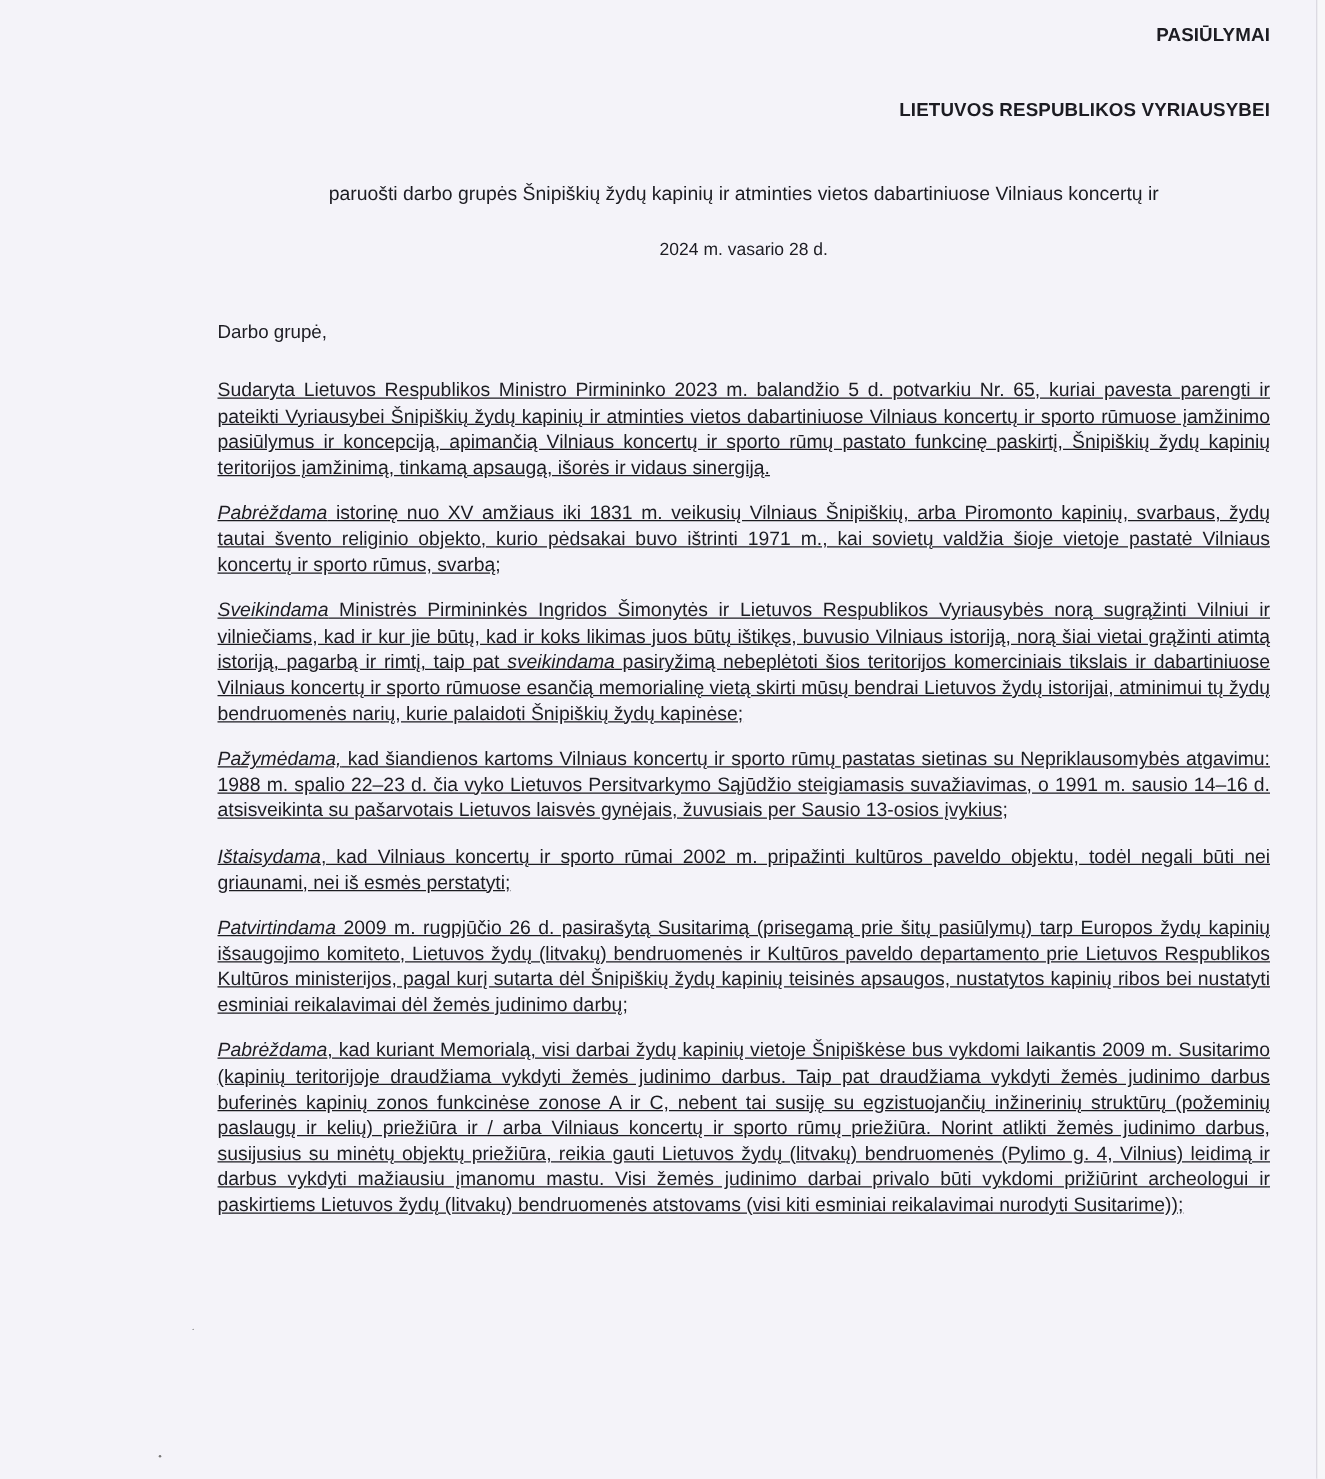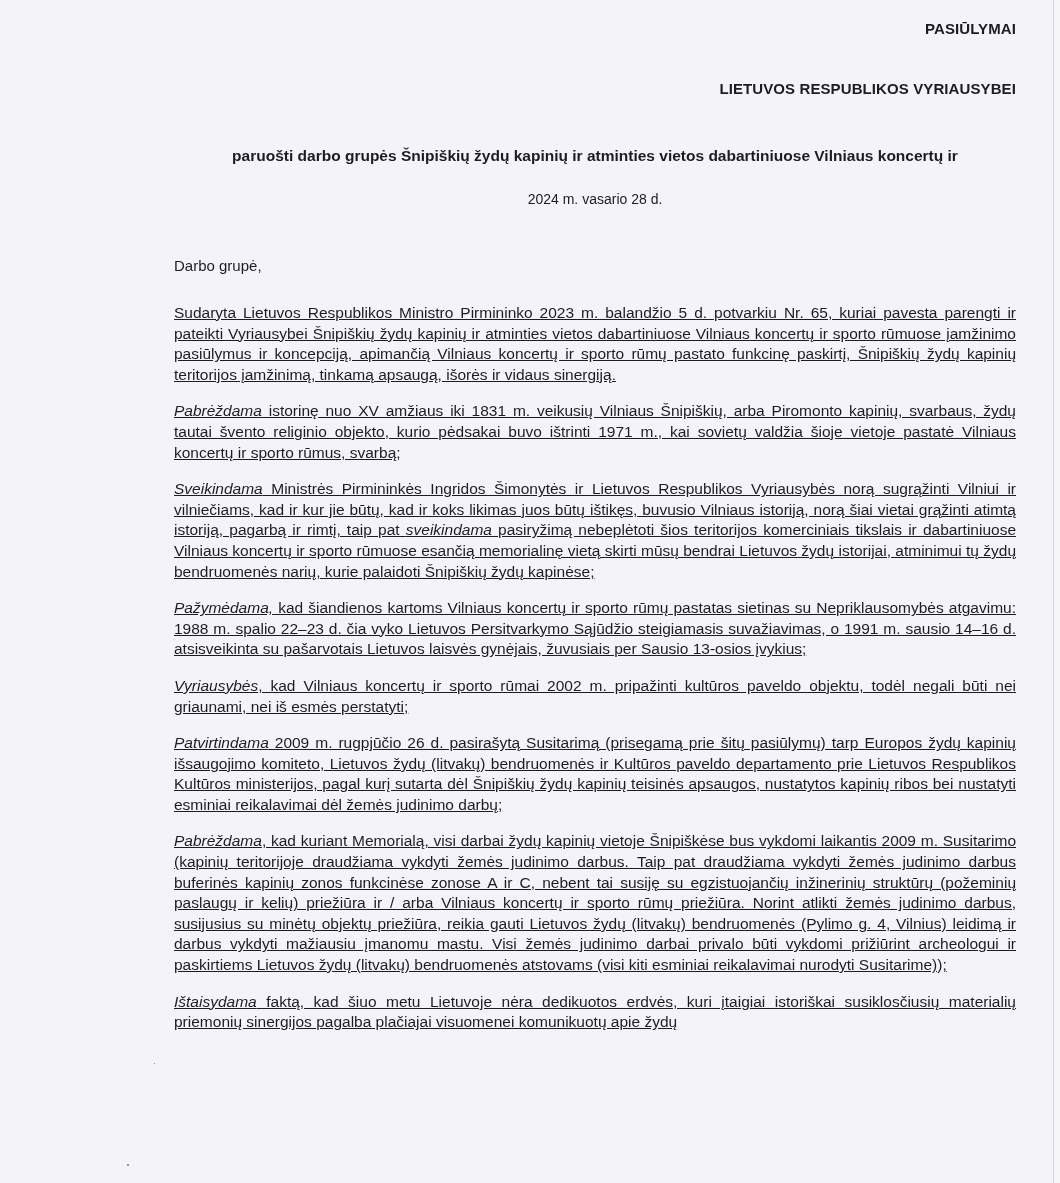--- a/index.html
+++ b/index.html
@@ -56,21 +56,20 @@
   .title-1 { top: 20px; left: 0px; }
   .title-2 { top: 80px; }
   .subtitle {
     position: absolute;
     top: 145px;
     left: 0;
     width: 842px;
     text-align: center;
     font-size: 15.5px;
     line-height: 21px;
-    font-weight: bold;
   }
   .date {
     position: absolute;
     top: 191px;
     left: 0;
     width: 842px;
     text-align: center;
     font-size: 14px;
   }
   .salutation {
@@ -122,23 +121,22 @@
   <div class="body-paragraphs">
 
     <p class="para"><span>Sudaryta Lietuvos Respublikos Ministro Pirmininko 2023 m. balandžio 5 d. potvarkiu Nr. 65, kuriai pavesta parengti ir pateikti Vyriausybei Šnipiškių žydų kapinių ir atminties vietos dabartiniuose Vilniaus koncertų ir sporto rūmuose įamžinimo pasiūlymus ir koncepciją, apimančią Vilniaus koncertų ir sporto rūmų pastato funkcinę paskirtį, Šnipiškių žydų kapinių teritorijos įamžinimą, tinkamą apsaugą, išorės ir vidaus sinergiją.</span></p>
 
     <p class="para"><em>Pabrėždama</em><span> istorinę nuo XV amžiaus iki 1831 m. veikusių Vilniaus Šnipiškių, arba Piromonto kapinių, svarbaus, žydų tautai švento religinio objekto, kurio pėdsakai buvo ištrinti 1971 m., kai sovietų valdžia šioje vietoje pastatė Vilniaus koncertų ir sporto rūmus, svarbą;</span></p>
 
     <p class="para"><em>Sveikindama</em><span> Ministrės Pirmininkės Ingridos Šimonytės ir Lietuvos Respublikos Vyriausybės norą sugrąžinti Vilniui ir vilniečiams, kad ir kur jie būtų, kad ir koks likimas juos būtų ištikęs, buvusio Vilniaus istoriją, norą šiai vietai grąžinti atimtą istoriją, pagarbą ir rimtį, taip pat </span><em>sveikindama</em><span> pasiryžimą nebeplėtoti šios teritorijos komerciniais tikslais ir dabartiniuose Vilniaus koncertų ir sporto rūmuose esančią memorialinę vietą skirti mūsų bendrai Lietuvos žydų istorijai, atminimui tų žydų bendruomenės narių, kurie palaidoti Šnipiškių žydų kapinėse;</span></p>
 
     <p class="para"><em>Pažymėdama,</em><span> kad šiandienos kartoms Vilniaus koncertų ir sporto rūmų pastatas sietinas su Nepriklausomybės atgavimu: 1988 m. spalio 22–23 d. čia vyko Lietuvos Persitvarkymo Sąjūdžio steigiamasis suvažiavimas, o 1991 m. sausio 14–16 d. atsisveikinta su pašarvotais Lietuvos laisvės gynėjais, žuvusiais per Sausio 13-osios įvykius;</span></p>
 
-    <p class="para"><em>Vyriausybės</em><span>, kad Vilniaus koncertų ir sporto rūmai 2002 m. pripažinti kultūros paveldo objektu, todėl negali būti nei griaunami, nei iš esmės perstatyti;</span></p>
+    <p class="para"><em>Ištaisydama</em><span>, kad Vilniaus koncertų ir sporto rūmai 2002 m. pripažinti kultūros paveldo objektu, todėl negali būti nei griaunami, nei iš esmės perstatyti;</span></p>
 
     <p class="para"><em>Patvirtindama</em><span> 2009 m. rugpjūčio 26 d. pasirašytą Susitarimą (prisegamą prie šitų pasiūlymų) tarp Europos žydų kapinių išsaugojimo komiteto, Lietuvos žydų (litvakų) bendruomenės ir Kultūros paveldo departamento prie Lietuvos Respublikos Kultūros ministerijos, pagal kurį sutarta dėl Šnipiškių žydų kapinių teisinės apsaugos, nustatytos kapinių ribos bei nustatyti esminiai reikalavimai dėl žemės judinimo darbų;</span></p>
 
     <p class="para"><em>Pabrėždama</em><span>, kad kuriant Memorialą, visi darbai žydų kapinių vietoje Šnipiškėse bus vykdomi laikantis 2009 m. Susitarimo (kapinių teritorijoje draudžiama vykdyti žemės judinimo darbus. Taip pat draudžiama vykdyti žemės judinimo darbus buferinės kapinių zonos funkcinėse zonose A ir C, nebent tai susiję su egzistuojančių inžinerinių struktūrų (požeminių paslaugų ir kelių) priežiūra ir / arba Vilniaus koncertų ir sporto rūmų priežiūra. Norint atlikti žemės judinimo darbus, susijusius su minėtų objektų priežiūra, reikia gauti Lietuvos žydų (litvakų) bendruomenės (Pylimo  g. 4, Vilnius) leidimą ir darbus vykdyti mažiausiu įmanomu mastu. Visi žemės judinimo darbai privalo būti vykdomi prižiūrint archeologui ir paskirtiems Lietuvos žydų (litvakų) bendruomenės atstovams (visi kiti esminiai reikalavimai nurodyti Susitarime));</span></p>
 
 
-    <p class="para"><em>Ištaisydama</em><span> faktą, kad šiuo metu Lietuvoje nėra dedikuotos erdvės, kuri įtaigiai istoriškai susiklosčiusių materialių priemonių sinergijos pagalba plačiajai visuomenei komunikuotų apie žydų</span></p>
 
   </div>
 </div>
 
 </body></html>

